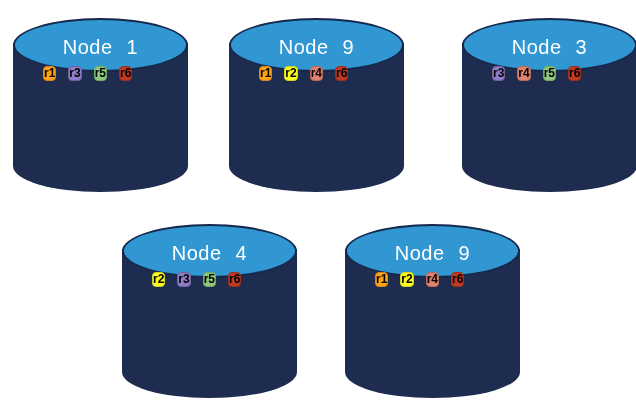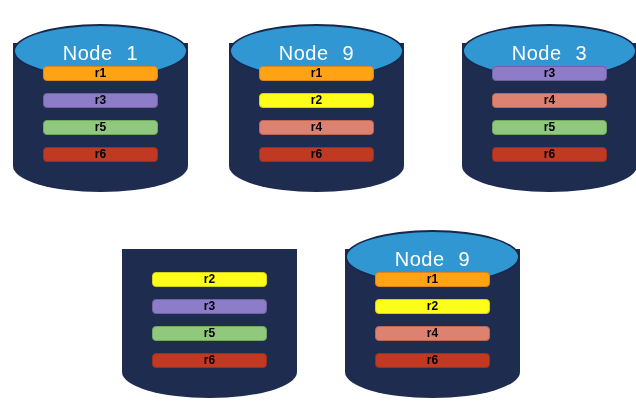--- a/index.html
+++ b/index.html
@@ -30,21 +30,21 @@
     left: 0;
     right: 0;
     top: 27px;
     bottom: 0;
     background: var(--body, #1e2c50);
     border-radius: 0 0 87px 87px / 0 0 26px 26px;
   }
   .cyl-top {
     position: absolute;
     left: 0;
-    top: 8px;
+    top: 2px;
     width: 175px;
     height: 54px;
     box-sizing: border-box;
     background: var(--top, #3197d3);
     border: 2px solid var(--outline, #16284c);
     border-radius: 50%;
     display: flex;
     align-items: center;
     justify-content: center;
   }
@@ -55,21 +55,21 @@
     word-spacing: 8px;
     padding-top: 5px;
     white-space: nowrap;
   }
   .bars {
     position: absolute;
     left: 30px;
     right: 30px;
     top: 50px;
     display: flex;
-    flex-direction: column;
+    flex-direction: row;
     gap: 12px;
   }
   .bar {
     box-sizing: border-box;
     height: 15px;
     border-radius: 4px;
     border: 1px solid transparent;
     color: var(--bartext, #000000);
     font-size: 12px;
     font-weight: bold;
@@ -123,20 +123,23 @@
         <div class="bar" style="background: rgb(221, 130, 112); border-color: rgb(188, 103, 83);">r4</div>
         <div class="bar" style="background: rgb(144, 201, 126); border-color: rgb(113, 167, 94);">r5</div>
         <div class="bar" style="background: rgb(192, 58, 35); border-color: rgb(153, 48, 29);">r6</div>
       </div>
     </div>
   </div>
 
   <div class="cyl-wrap" style="left:122px; top:222px;">
     <div class="cyl">
       <div class="cyl-body"></div>
+      <div class="cyl-top">
+        <span class="node-title">Node 4</span>
+      </div>
       <div class="bars">
         <div class="bar" style="background: rgb(252, 254, 25); border-color: rgb(211, 209, 31);">r2</div>
         <div class="bar" style="background: rgb(141, 124, 199); border-color: rgb(115, 98, 159);">r3</div>
         <div class="bar" style="background: rgb(144, 201, 126); border-color: rgb(113, 167, 94);">r5</div>
         <div class="bar" style="background: rgb(192, 58, 35); border-color: rgb(153, 48, 29);">r6</div>
       </div>
     </div>
   </div>
 
   <div class="cyl-wrap" style="left:345px; top:222px;">

